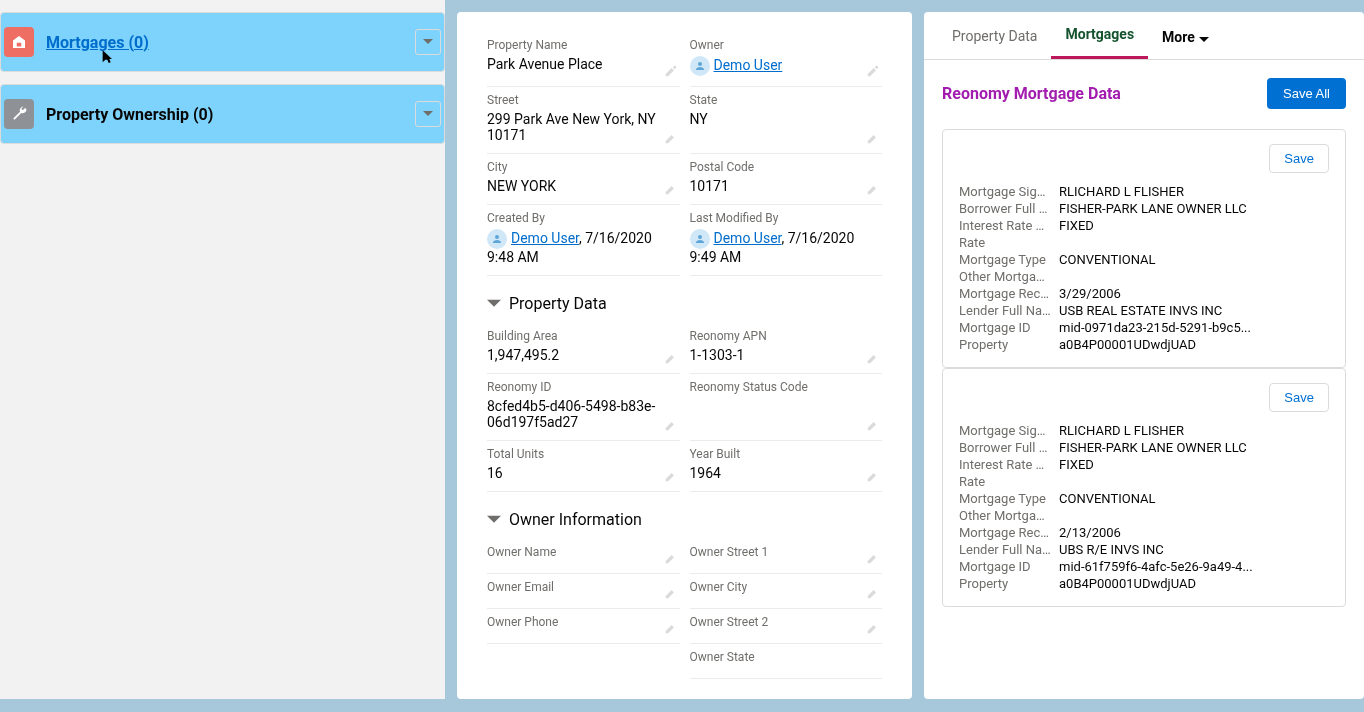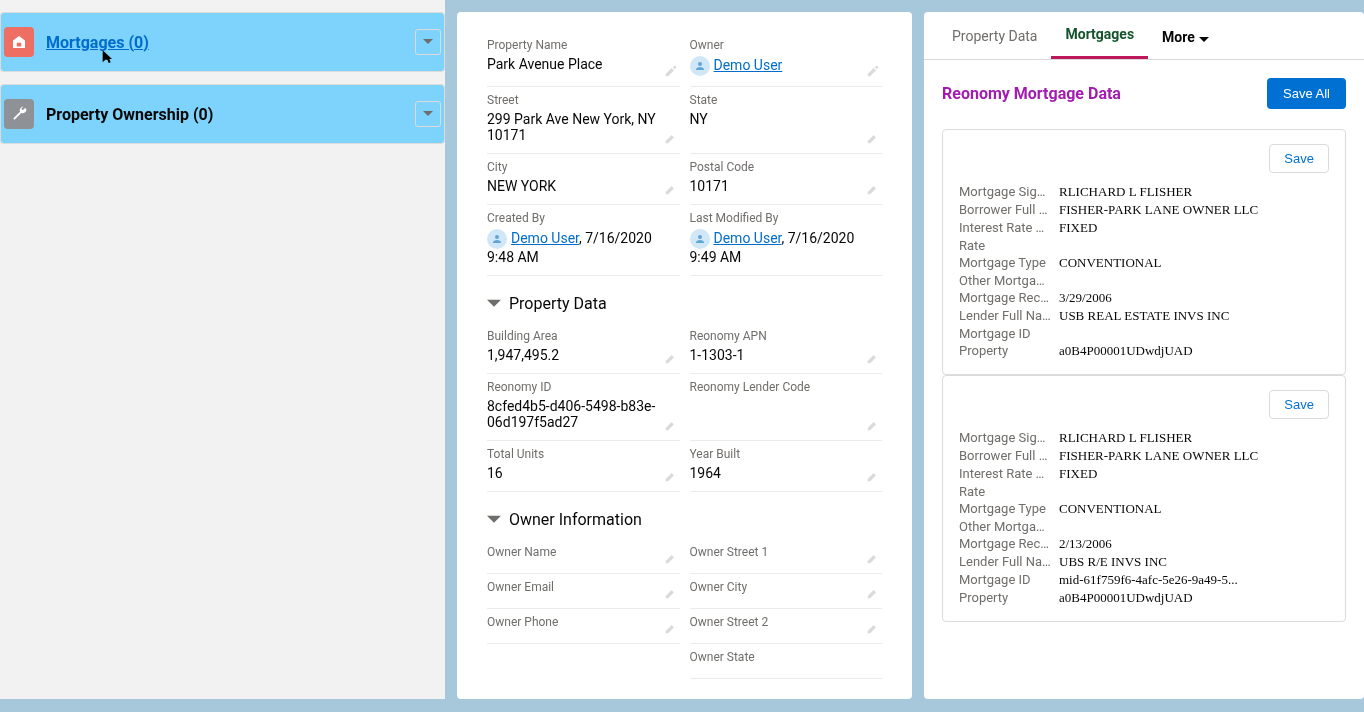--- a/index.html
+++ b/index.html
@@ -42,21 +42,21 @@
 .right-body { padding: 18px; }
 .right-header { display: flex; align-items: center; margin-bottom: 20px; }
 .right-title { font-size: 16px; font-weight: 700; color: #a21caf; }
 .save-all-btn { margin-left: auto; background: #0070d2; color: #fff; border: none; padding: 8px 16px; border-radius: 4px; font-size: 13px; font-weight: 400; cursor: pointer; }
 .mortgage-card { border: 1px solid #dddbda; border-radius: 4px; padding: 14px 16px 14px 16px; }
 .mortgage-card-header { display: flex; justify-content: flex-end; margin-bottom: 10px; }
 .save-btn { background: #fff; border: 1px solid #dddbda; color: #0070d2; padding: 6px 14px; border-radius: 4px; font-size: 13px; cursor: pointer; }
 .kv-table { width: 100%; font-size: 13px; }
 .kv-row { display: flex; padding: 1px 0; }
 .kv-key { width: 100px; color: #706e6b; white-space: nowrap; overflow: hidden; text-overflow: ellipsis; padding-right: 8px; }
-.kv-val { flex: 1; color: #080707; white-space: nowrap; overflow: hidden; text-overflow: ellipsis; font-family: Liberation Serif, serif; }
+.kv-val { flex: 1; color: #080707; white-space: nowrap; overflow: hidden; text-overflow: ellipsis; }
 </style>
 </head>
 <body>
 
 <div class="layout">
 
   <div class="col col-left">
     <div class="card" style="position:relative;">
       <div class="card-icon" style="background:#ef6e64;">
         <svg viewBox="0 0 24 24">
@@ -177,21 +177,21 @@
             </svg></span>
       </div>
       <div class="field">
         <span class="field-label">Reonomy ID</span>
         <div class="field-value">8cfed4b5-d406-5498-b83e-06d197f5ad27</div>
         <span class="edit-pencil"><svg viewBox="0 0 24 24">
               <path d="M3 17v4h4L17 11l-4-4L3 17z"></path>
             </svg></span>
       </div>
       <div class="field">
-        <span class="field-label">Reonomy Lender Code</span>
+        <span class="field-label">Reonomy Status Code</span>
         <div class="field-value"></div>
         <span class="edit-pencil"><svg viewBox="0 0 24 24">
               <path d="M3 17v4h4L17 11l-4-4L3 17z"></path>
             </svg></span>
       </div>
       <div class="field">
         <span class="field-label">Total Units</span>
         <div class="field-value">16</div>
         <span class="edit-pencil"><svg viewBox="0 0 24 24">
               <path d="M3 17v4h4L17 11l-4-4L3 17z"></path>
@@ -313,20 +313,21 @@
               <div class="kv-row">
                 <div class="kv-key">Mortgage Recor...</div>
                 <div class="kv-val">3/29/2006</div>
               </div>
               <div class="kv-row">
                 <div class="kv-key">Lender Full Name</div>
                 <div class="kv-val">USB REAL ESTATE INVS INC</div>
               </div>
               <div class="kv-row">
                 <div class="kv-key">Mortgage ID</div>
+                <div class="kv-val">mid-0971da23-215d-5291-b9c5...</div>
               </div>
               <div class="kv-row">
                 <div class="kv-key">Property</div>
                 <div class="kv-val">a0B4P00001UDwdjUAD</div>
               </div>
             </div>
           </div>
           <div class="mortgage-card">
             <div class="mortgage-card-header">
               <button class="save-btn">Save</button>
@@ -359,21 +360,21 @@
               <div class="kv-row">
                 <div class="kv-key">Mortgage Recor...</div>
                 <div class="kv-val">2/13/2006</div>
               </div>
               <div class="kv-row">
                 <div class="kv-key">Lender Full Name</div>
                 <div class="kv-val">UBS R/E INVS INC</div>
               </div>
               <div class="kv-row">
                 <div class="kv-key">Mortgage ID</div>
-                <div class="kv-val">mid-61f759f6-4afc-5e26-9a49-5...</div>
+                <div class="kv-val">mid-61f759f6-4afc-5e26-9a49-4...</div>
               </div>
               <div class="kv-row">
                 <div class="kv-key">Property</div>
                 <div class="kv-val">a0B4P00001UDwdjUAD</div>
               </div>
             </div>
           </div>
         </div>
     </div>
   </div>

